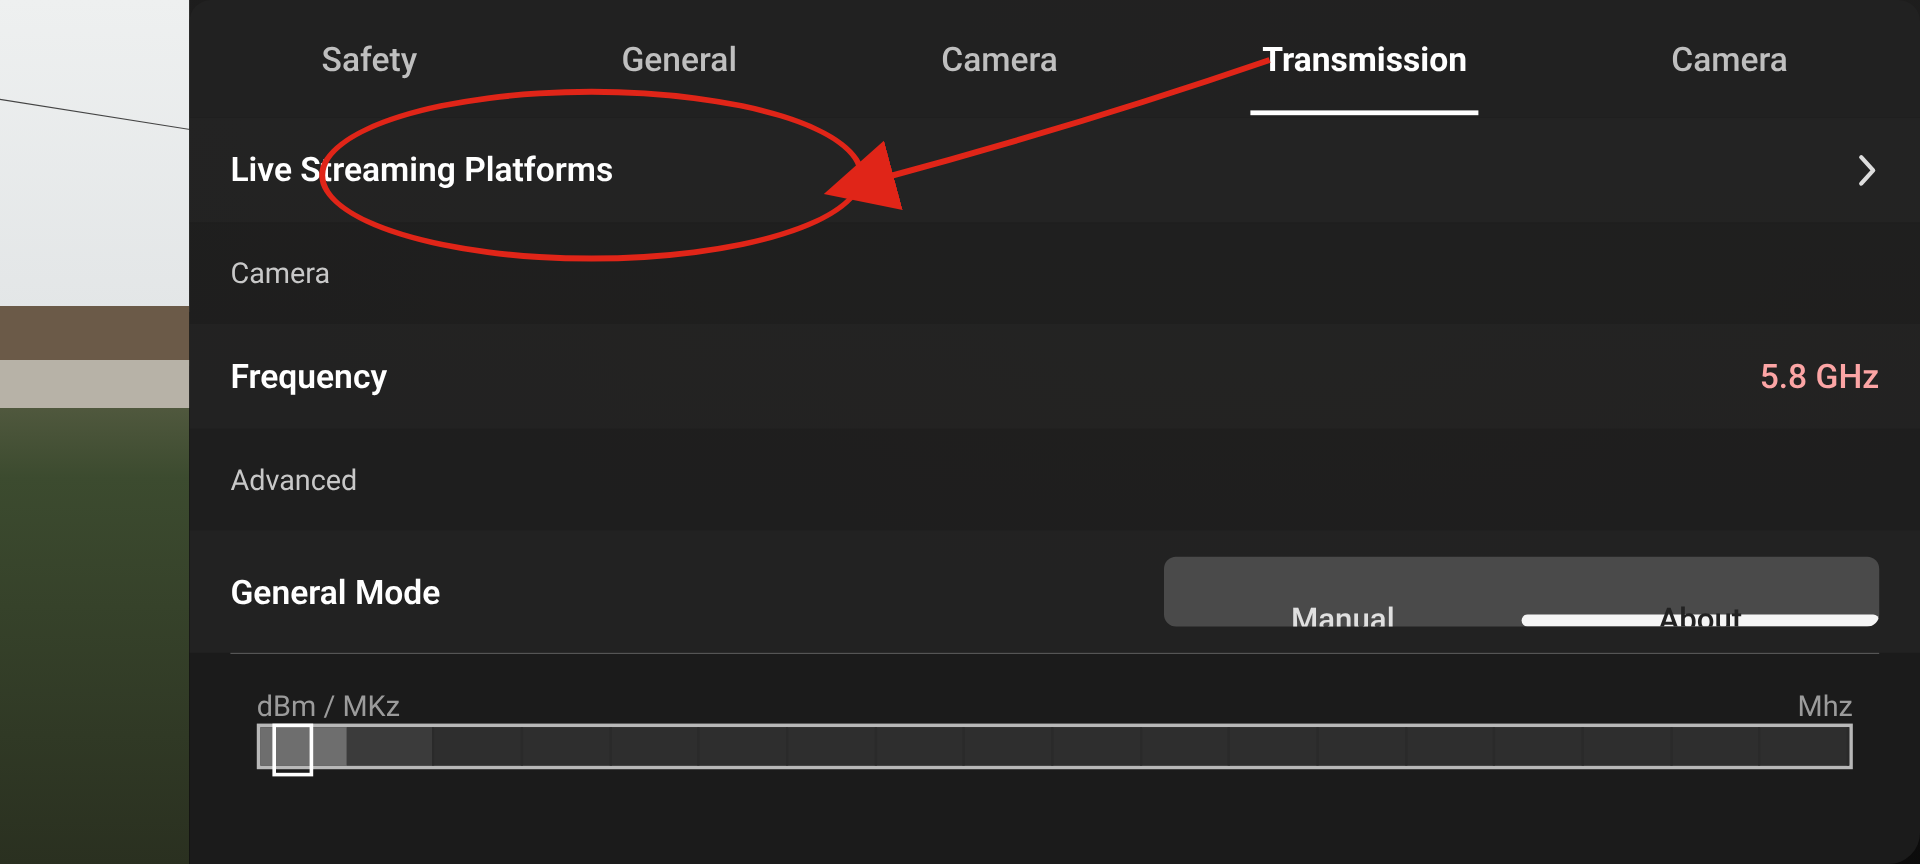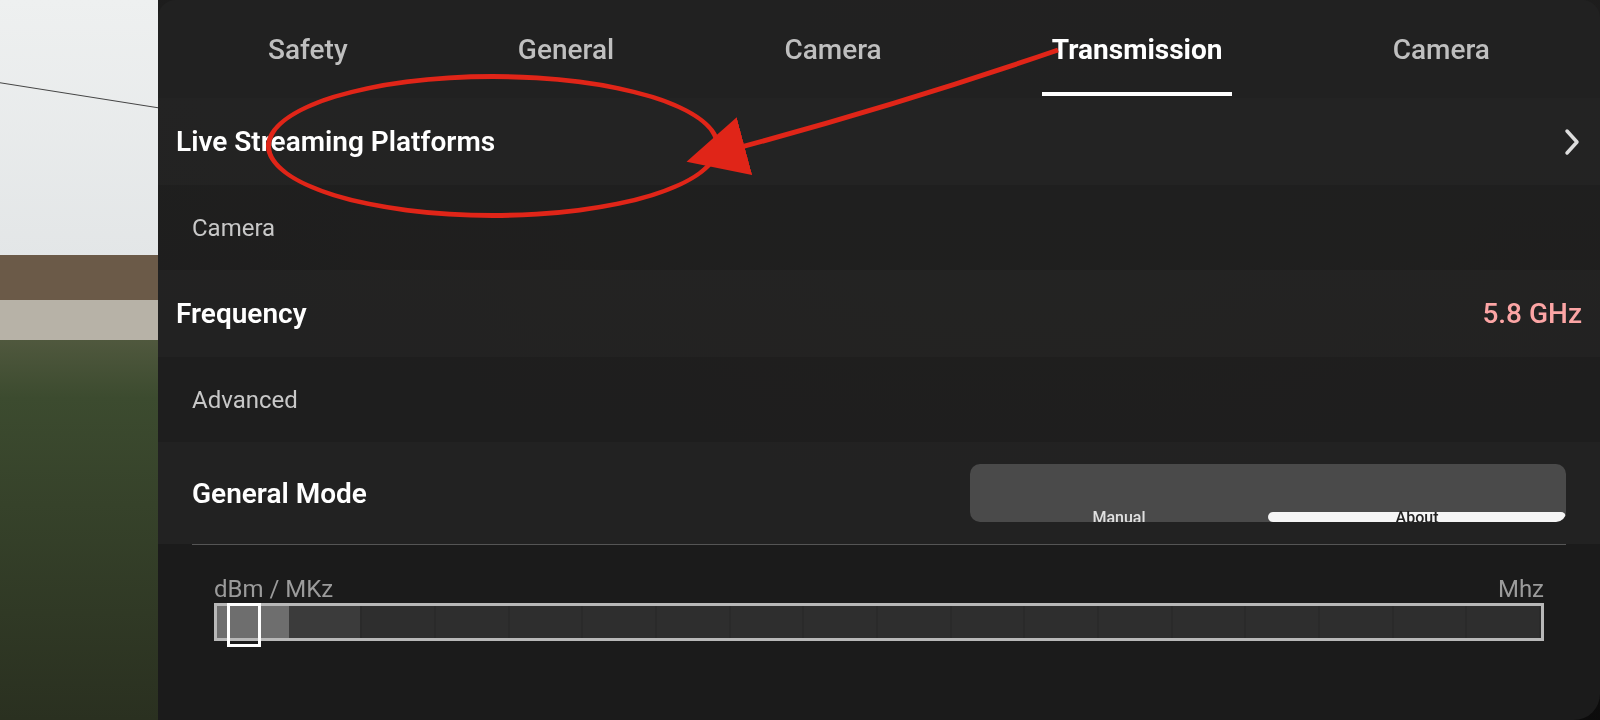--- a/index.html
+++ b/index.html
@@ -99,21 +99,21 @@
       content: '';
       position: absolute;
       left: 0; right: 0; bottom: 0px;
       height: 4px;
       background: #fff;
     }
     .row {
       display: flex;
       align-items: center;
       justify-content: space-between;
-      padding: 0 18px;
+      padding: 0 34px;
       min-height: 88px;
       background: rgba(50,50,50,0.35);
       border-bottom: 1px solid rgba(0,0,0,0.1);
     }
     .row.nav {
       cursor: pointer;
     }
     .row-label {
       color: #fff;
       font-size: 28px;
@@ -146,21 +146,21 @@
       border-radius: 10px;
       overflow: hidden;
       background: #4a4a4a;
     }
     .seg-btn {
       flex: 1;
       display: flex;
       align-items: center;
       justify-content: center;
       color: #e0e0e0;
-      font-size: 16px;
+      font-size: 26px;
       font-weight: 500;
       cursor: pointer;
       margin-top: 48px;
     }
     .seg-btn.active {
       background: #f5f5f5;
       color: #222;
       border-radius: 10px;
     }
     .row.channel {

